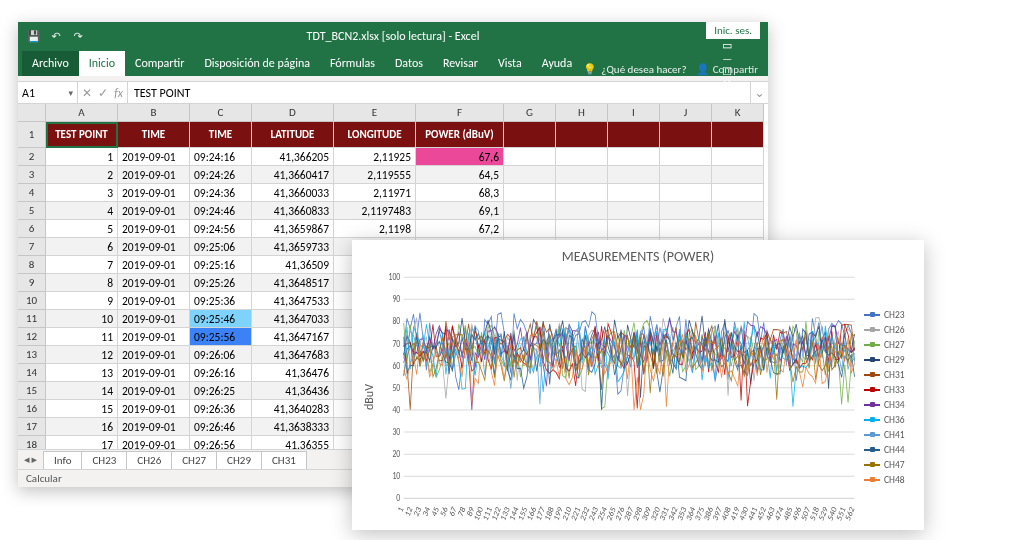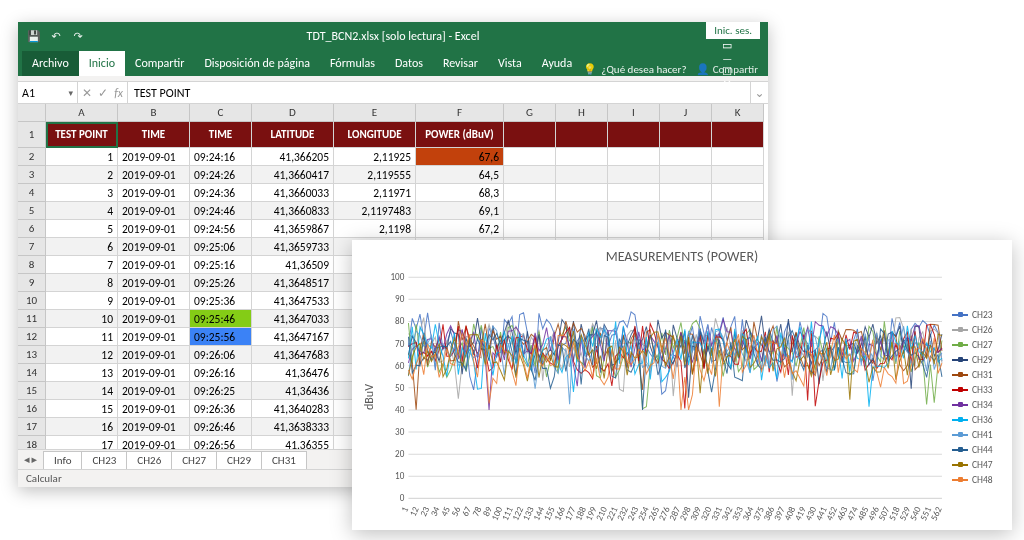--- a/index.html
+++ b/index.html
@@ -31,21 +31,21 @@
   .colhead, .rowhead, .corner { background: #e6e6e6; border: 1px solid #c6c6c6; border-top: none; border-left: none; display: flex; align-items: center; justify-content: center; height: 18px; color: #333; font-size: 11px; }
   .corner { background: #e6e6e6; }
   .cell { border-right: 1px solid #d4d4d4; border-bottom: 1px solid #d4d4d4; height: 18px; display: flex; align-items: center; padding: 0 4px; overflow: hidden; white-space: nowrap; }
   .cell.right { justify-content: flex-end; }
   .cell.active { outline: 2px solid #217346; outline-offset: -2px; }
   .sheet-tabs { height: 20px; background: #f3f2f1; display: flex; align-items: center; border-top: 1px solid #d4d4d4; font-size: 11px; }
   .sheet-tabs .nav { display: flex; gap: 2px; padding: 0 6px; color: #666; }
   .sheet-tabs .stab { padding: 2px 10px; border: 1px solid #c6c6c6; border-bottom: none; background: #fff; cursor: pointer; color: #444; margin-right: -1px; }
   .statusbar { height: 18px; background: #f3f2f1; border-top: 1px solid #d4d4d4; font-size: 11px; color: #555; display: flex; align-items: center; padding: 0 8px; }
 
-  .chart-window { position: absolute; left: 352px; top: 240px; width: 660px; height: 290px; background: #fff; box-shadow: 0 4px 20px rgba(0,0,0,0.25); padding: 8px 8px 4px 8px; }
+  .chart-window { position: absolute; left: 352px; top: 240px; width: 572px; height: 290px; background: #fff; box-shadow: 0 4px 20px rgba(0,0,0,0.25); padding: 8px 8px 4px 8px; }
   .chart-title { text-align: center; font-size: 14px; color: #595959; margin-bottom: 4px; font-family: Calibri, Arial, sans-serif; }
   .chart-body { display: flex; height: calc(100% - 22px); }
   .chart-ylabel { writing-mode: vertical-rl; transform: rotate(180deg); font-size: 12px; color: #595959; text-align: center; padding: 0 2px; }
   .chart-plot { flex: 1; position: relative; }
   .chart-legend { width: 58px; font-size: 9.5px; color: #595959; padding-left: 6px; display: flex; flex-direction: column; justify-content: center; gap: 3px; }
   .chart-legend .li { display: flex; align-items: center; gap: 4px; }
   .chart-legend .sw { width: 16px; height: 2px; position: relative; }
   .chart-legend .sw::after { content: ""; position: absolute; left: 6px; top: -2px; width: 5px; height: 5px; background: inherit; border-radius: 1px; }
   svg.plot { width: 100%; height: 100%; }
   .grid-line { stroke: #d9d9d9; stroke-width: 1; }
@@ -129,21 +129,21 @@
         <div class="cell" style="background: rgb(122, 16, 16); color: rgb(255, 255, 255); font-weight: bold; justify-content: center; height: 26px; font-size: 11px;"></div>
         <div class="cell" style="background: rgb(122, 16, 16); color: rgb(255, 255, 255); font-weight: bold; justify-content: center; height: 26px; font-size: 11px;"></div>
         <div class="cell" style="background: rgb(122, 16, 16); color: rgb(255, 255, 255); font-weight: bold; justify-content: center; height: 26px; font-size: 11px;"></div>
         <div class="cell" style="background: rgb(122, 16, 16); color: rgb(255, 255, 255); font-weight: bold; justify-content: center; height: 26px; font-size: 11px;"></div>
         <div class="rowhead">2</div>
         <div class="cell right" style="background: rgb(255, 255, 255);">1</div>
         <div class="cell " style="background: rgb(255, 255, 255);">2019-09-01</div>
         <div class="cell " style="background: rgb(255, 255, 255);">09:24:16</div>
         <div class="cell right" style="background: rgb(255, 255, 255);">41,366205</div>
         <div class="cell right" style="background: rgb(255, 255, 255);">2,11925</div>
-        <div class="cell right" style="background: #c2410c;">67,6</div>
+        <div class="cell right" style="background: #ec4899;">67,6</div>
         <div class="cell right" style="background: rgb(255, 255, 255);"></div>
         <div class="cell right" style="background: rgb(255, 255, 255);"></div>
         <div class="cell right" style="background: rgb(255, 255, 255);"></div>
         <div class="cell right" style="background: rgb(255, 255, 255);"></div>
         <div class="cell right" style="background: rgb(255, 255, 255);"></div>
         <div class="rowhead">3</div>
         <div class="cell right" style="background: rgb(242, 242, 242);">2</div>
         <div class="cell " style="background: rgb(242, 242, 242);">2019-09-01</div>
         <div class="cell " style="background: rgb(242, 242, 242);">09:24:26</div>
         <div class="cell right" style="background: rgb(242, 242, 242);">41,3660417</div>
@@ -234,21 +234,21 @@
         <div class="cell right" style="background: rgb(255, 255, 255);"></div>
         <div class="cell right" style="background: rgb(255, 255, 255);"></div>
         <div class="cell right" style="background: rgb(255, 255, 255);"></div>
         <div class="cell right" style="background: rgb(255, 255, 255);"></div>
         <div class="cell right" style="background: rgb(255, 255, 255);"></div>
         <div class="cell right" style="background: rgb(255, 255, 255);"></div>
         <div class="cell right" style="background: rgb(255, 255, 255);"></div>
         <div class="rowhead">11</div>
         <div class="cell right" style="background: rgb(242, 242, 242);">10</div>
         <div class="cell " style="background: rgb(242, 242, 242);">2019-09-01</div>
-        <div class="cell " style="background: #84cc16;">09:25:46</div>
+        <div class="cell " style="background: #7dd3fc;">09:25:46</div>
         <div class="cell right" style="background: rgb(242, 242, 242);">41,3647033</div>
         <div class="cell right" style="background: rgb(242, 242, 242);"></div>
         <div class="cell right" style="background: rgb(242, 242, 242);"></div>
         <div class="cell right" style="background: rgb(242, 242, 242);"></div>
         <div class="cell right" style="background: rgb(242, 242, 242);"></div>
         <div class="cell right" style="background: rgb(242, 242, 242);"></div>
         <div class="cell right" style="background: rgb(242, 242, 242);"></div>
         <div class="cell right" style="background: rgb(242, 242, 242);"></div>
         <div class="rowhead">12</div>
         <div class="cell right" style="background: rgb(255, 255, 255);">11</div>

